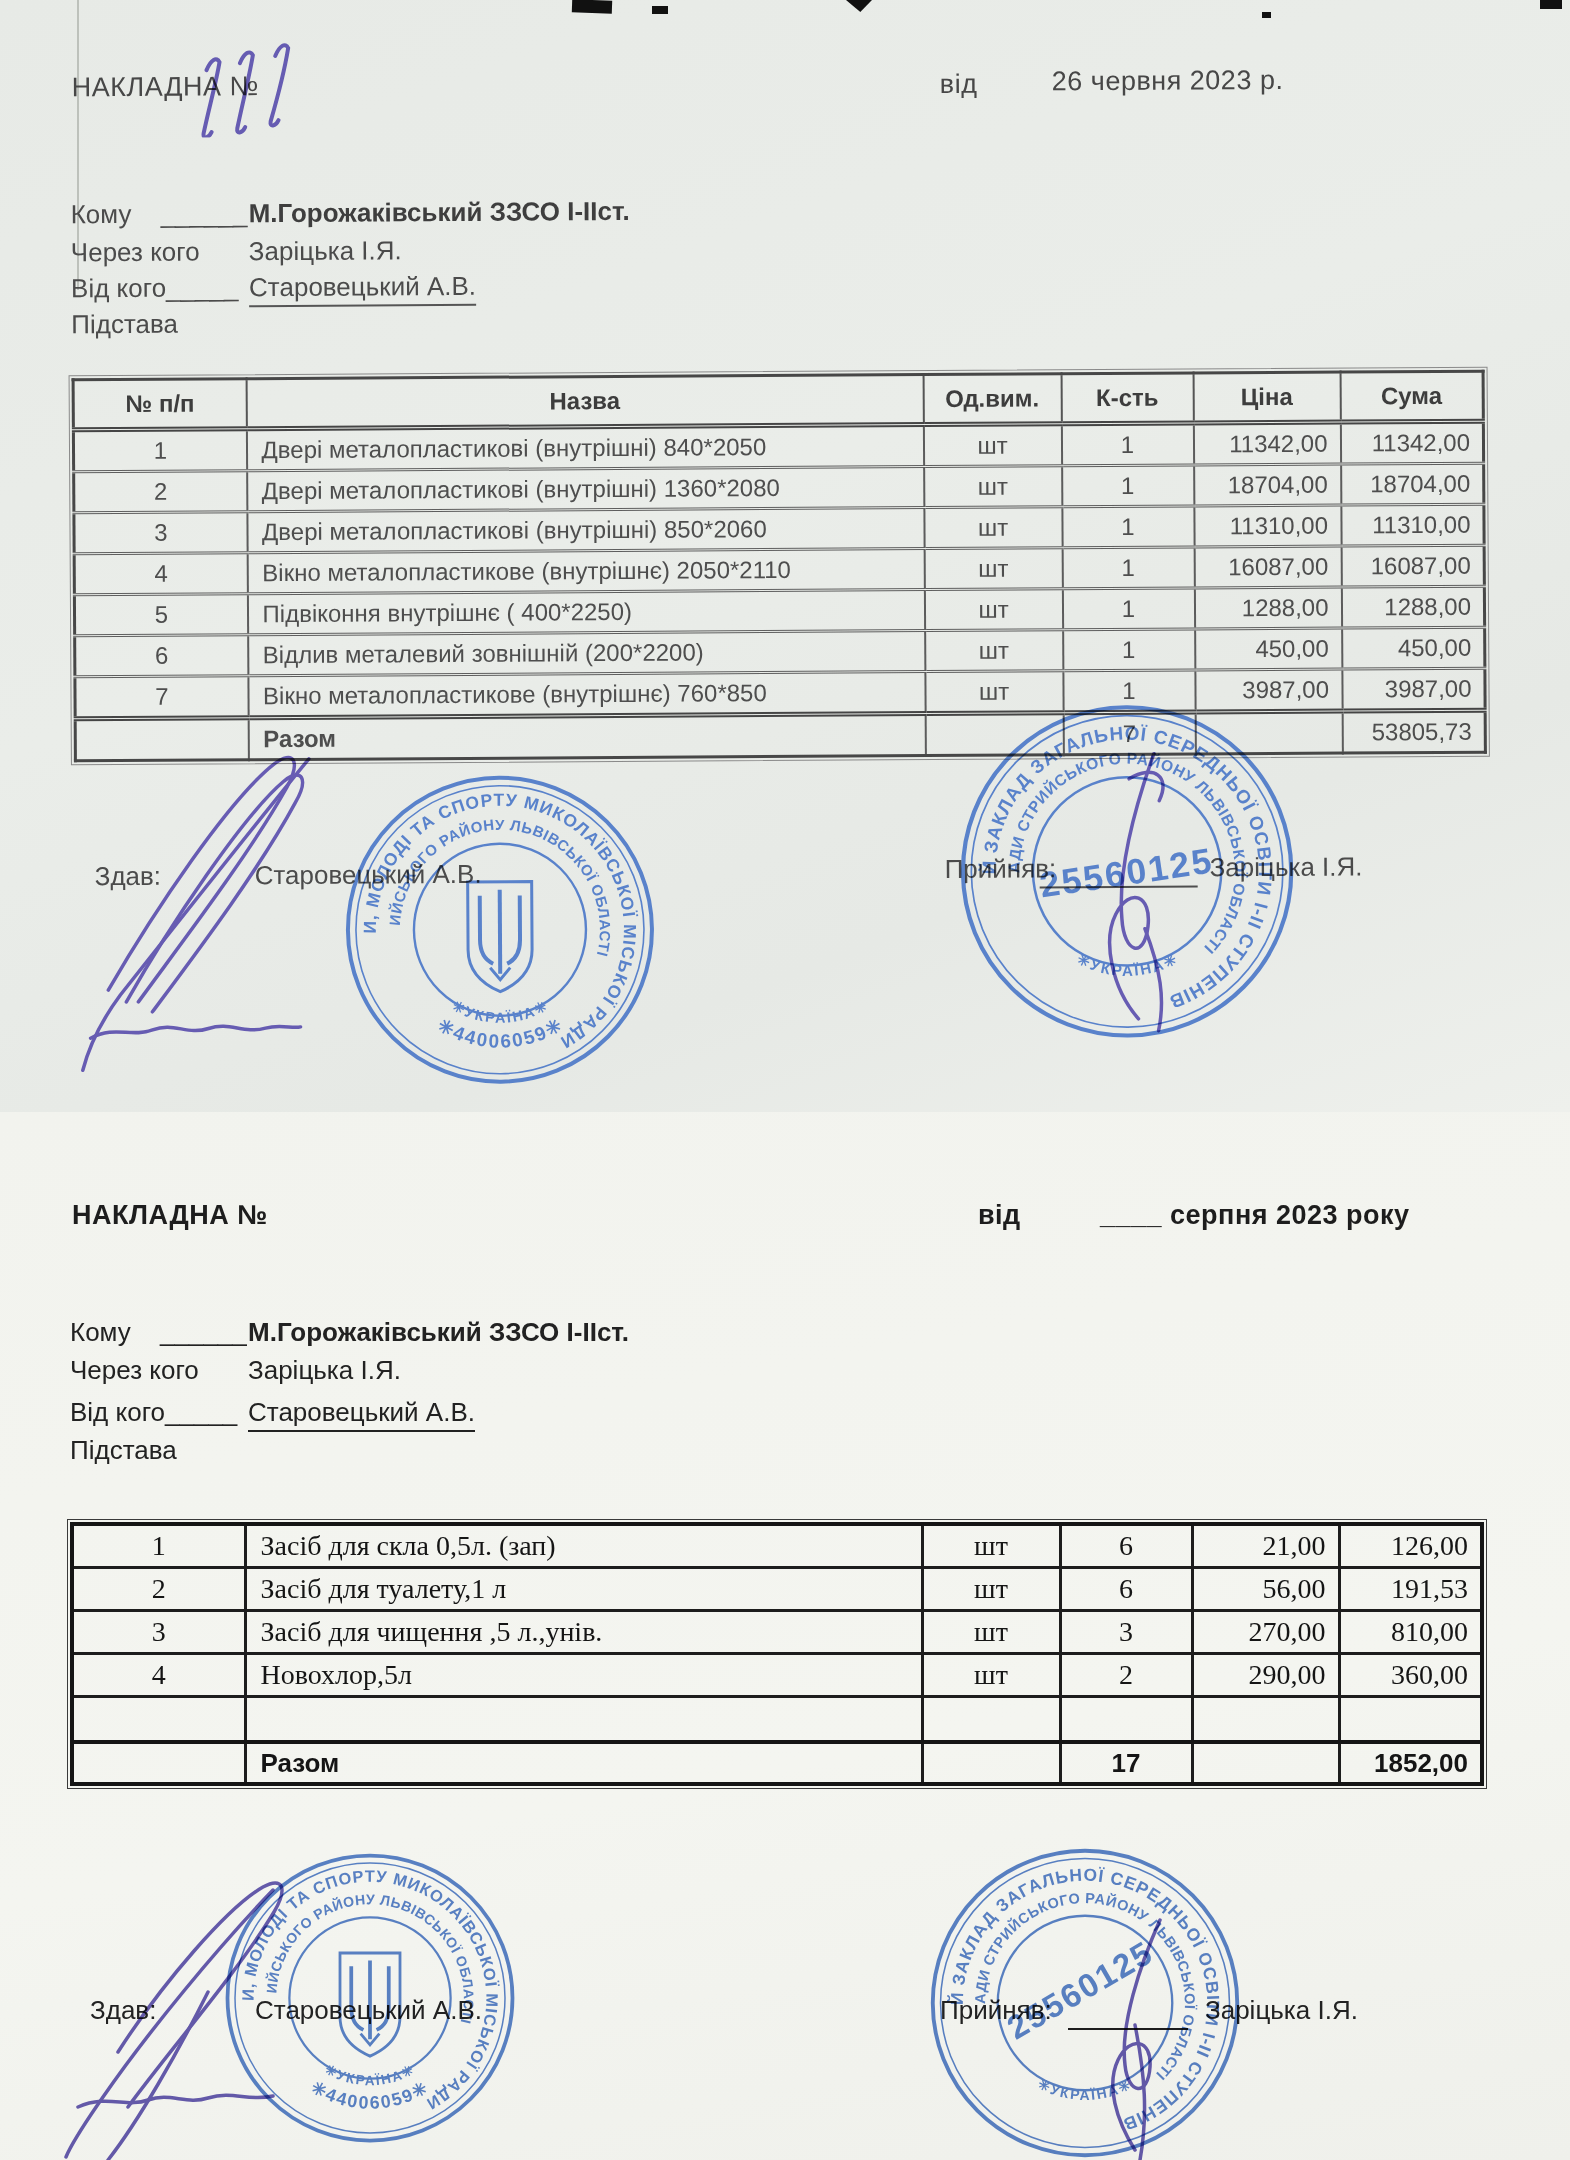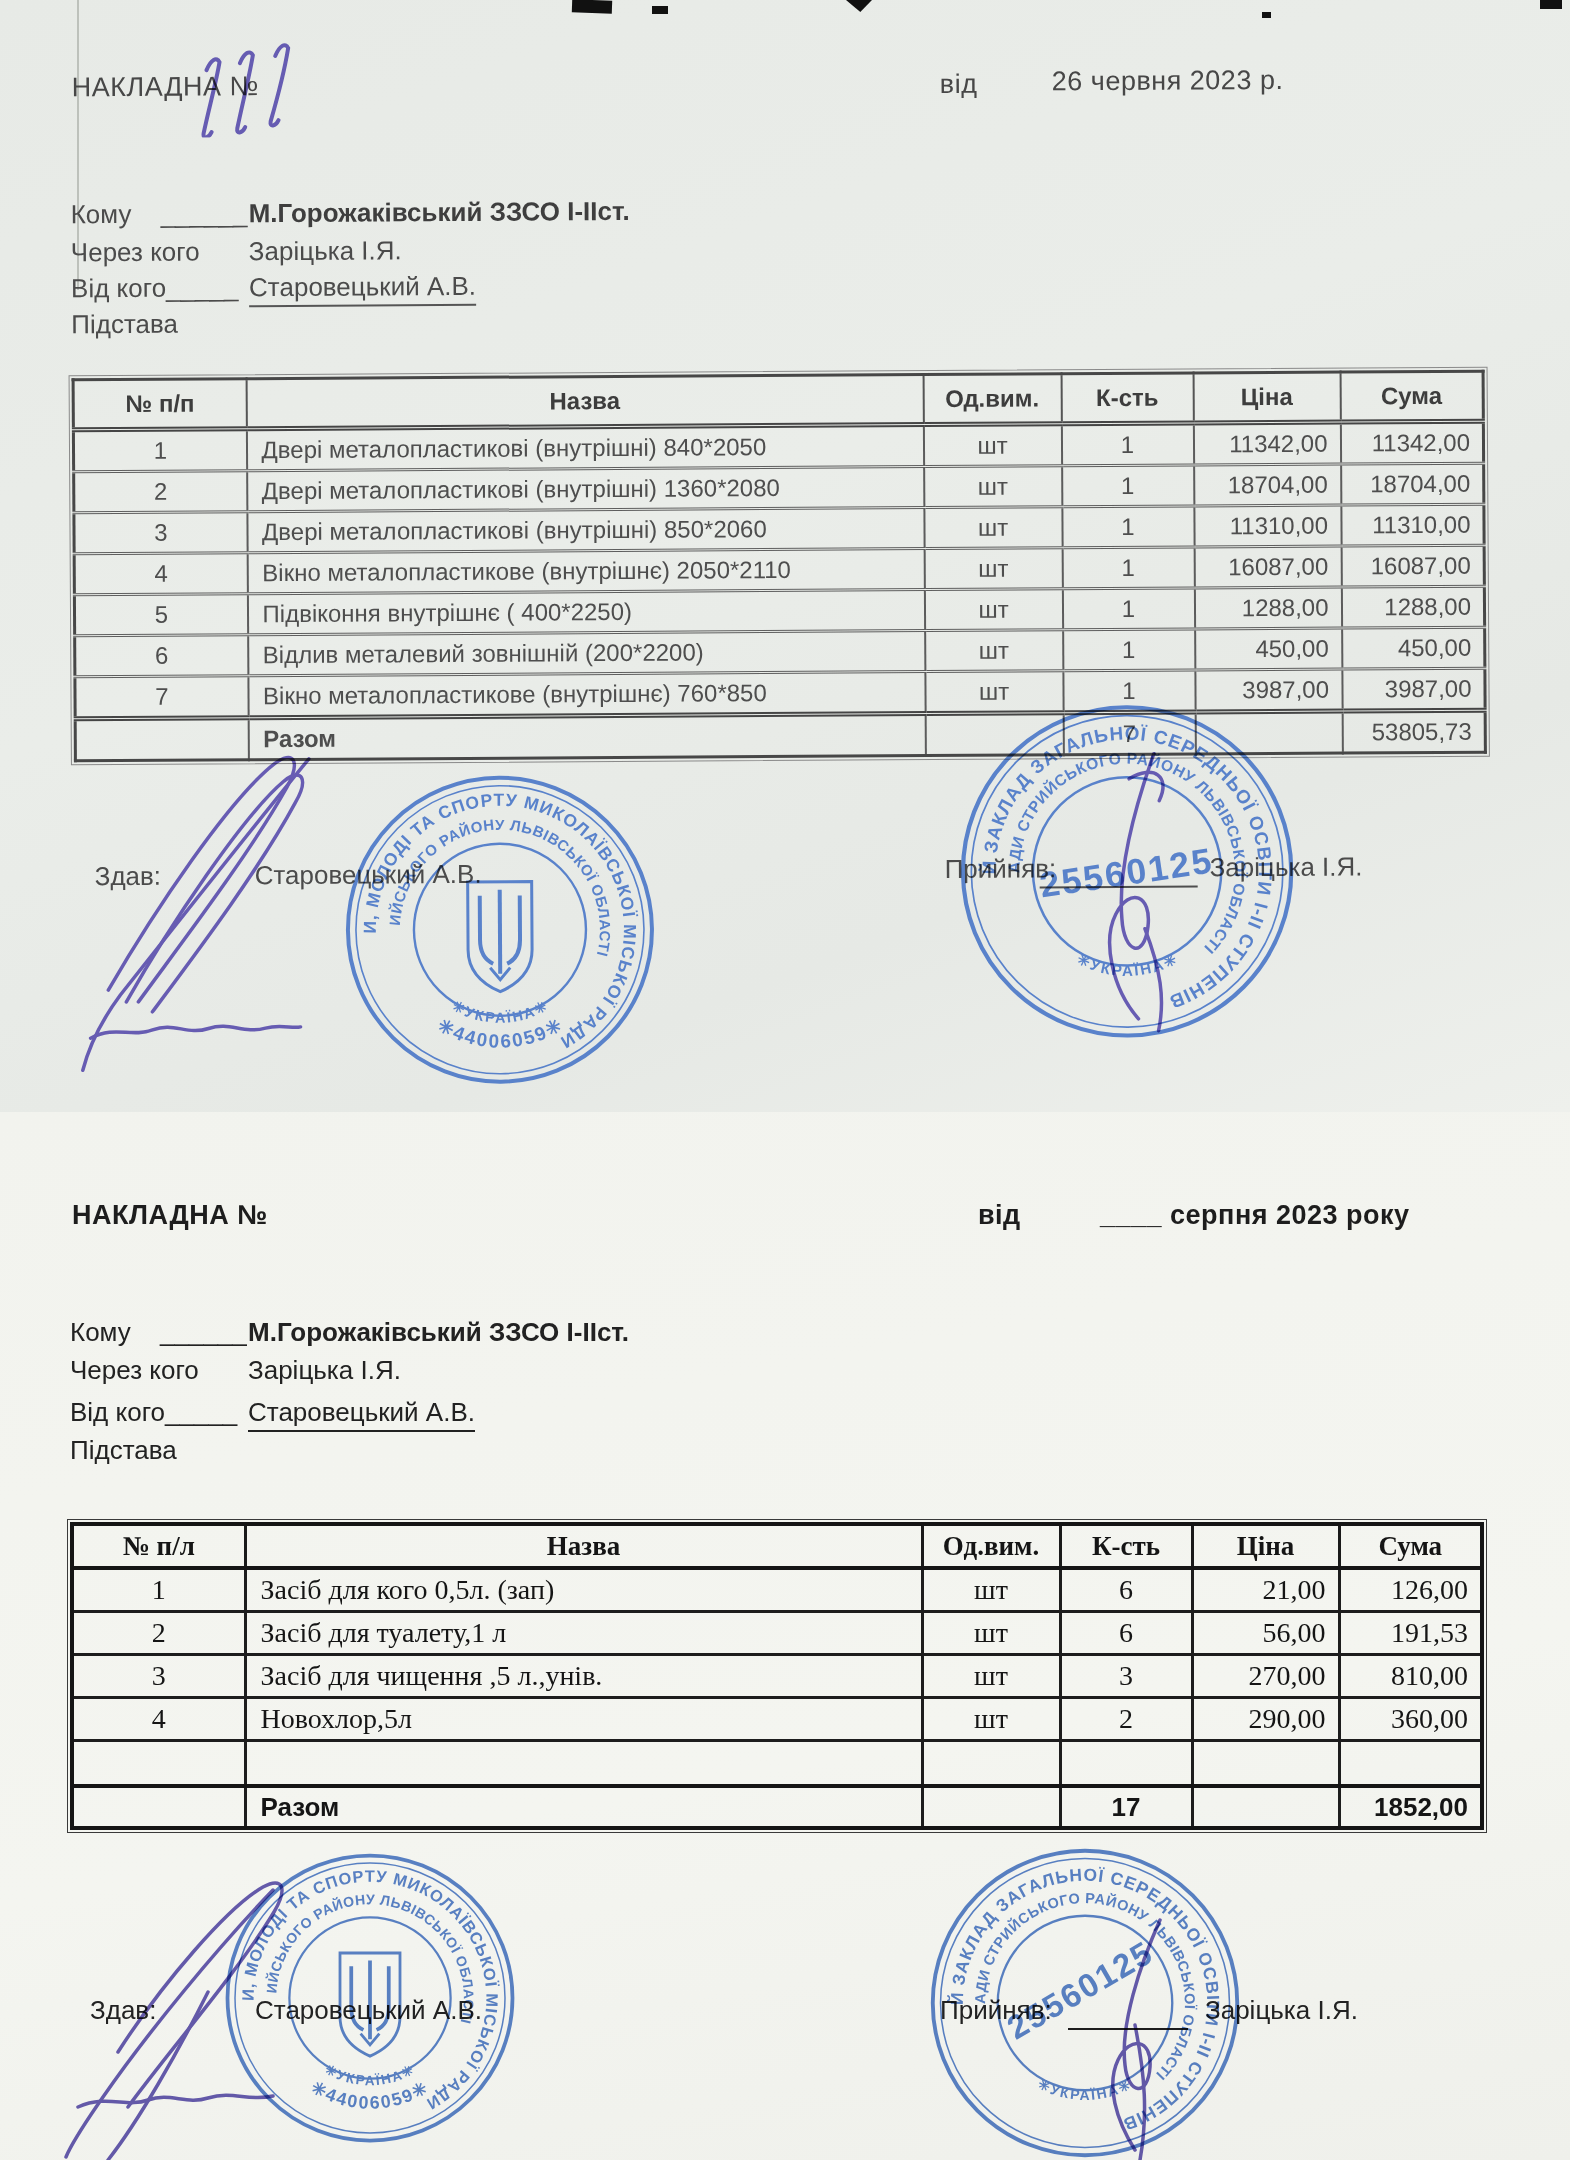--- a/index.html
+++ b/index.html
@@ -255,31 +255,23 @@
     <table class="inv" id="table2">
       <colgroup>
           <col style="width:173px">
           <col style="width:677px">
           <col style="width:138px">
           <col style="width:132px">
           <col style="width:147px">
           <col style="width:143px">
         </colgroup>
       <tbody>
-          <tr>
-        <th>№ п/л</th>
-        <th>Назва</th>
-        <th>Од.вим.</th>
-        <th>К-сть</th>
-        <th>Ціна</th>
-        <th>Сума</th>
-      </tr>
       <tr>
         <td class="c-num">1</td>
-        <td class="c-name">Засіб для кого  0,5л. (зап)</td>
+        <td class="c-name">Засіб для скла  0,5л. (зап)</td>
         <td class="c-unit">шт</td>
         <td class="c-qty">6</td>
         <td class="c-price">21,00</td>
         <td class="c-sum">126,00</td>
       </tr>
       <tr>
         <td class="c-num">2</td>
         <td class="c-name">Засіб для туалету,1 л</td>
         <td class="c-unit">шт</td>
         <td class="c-qty">6</td>

